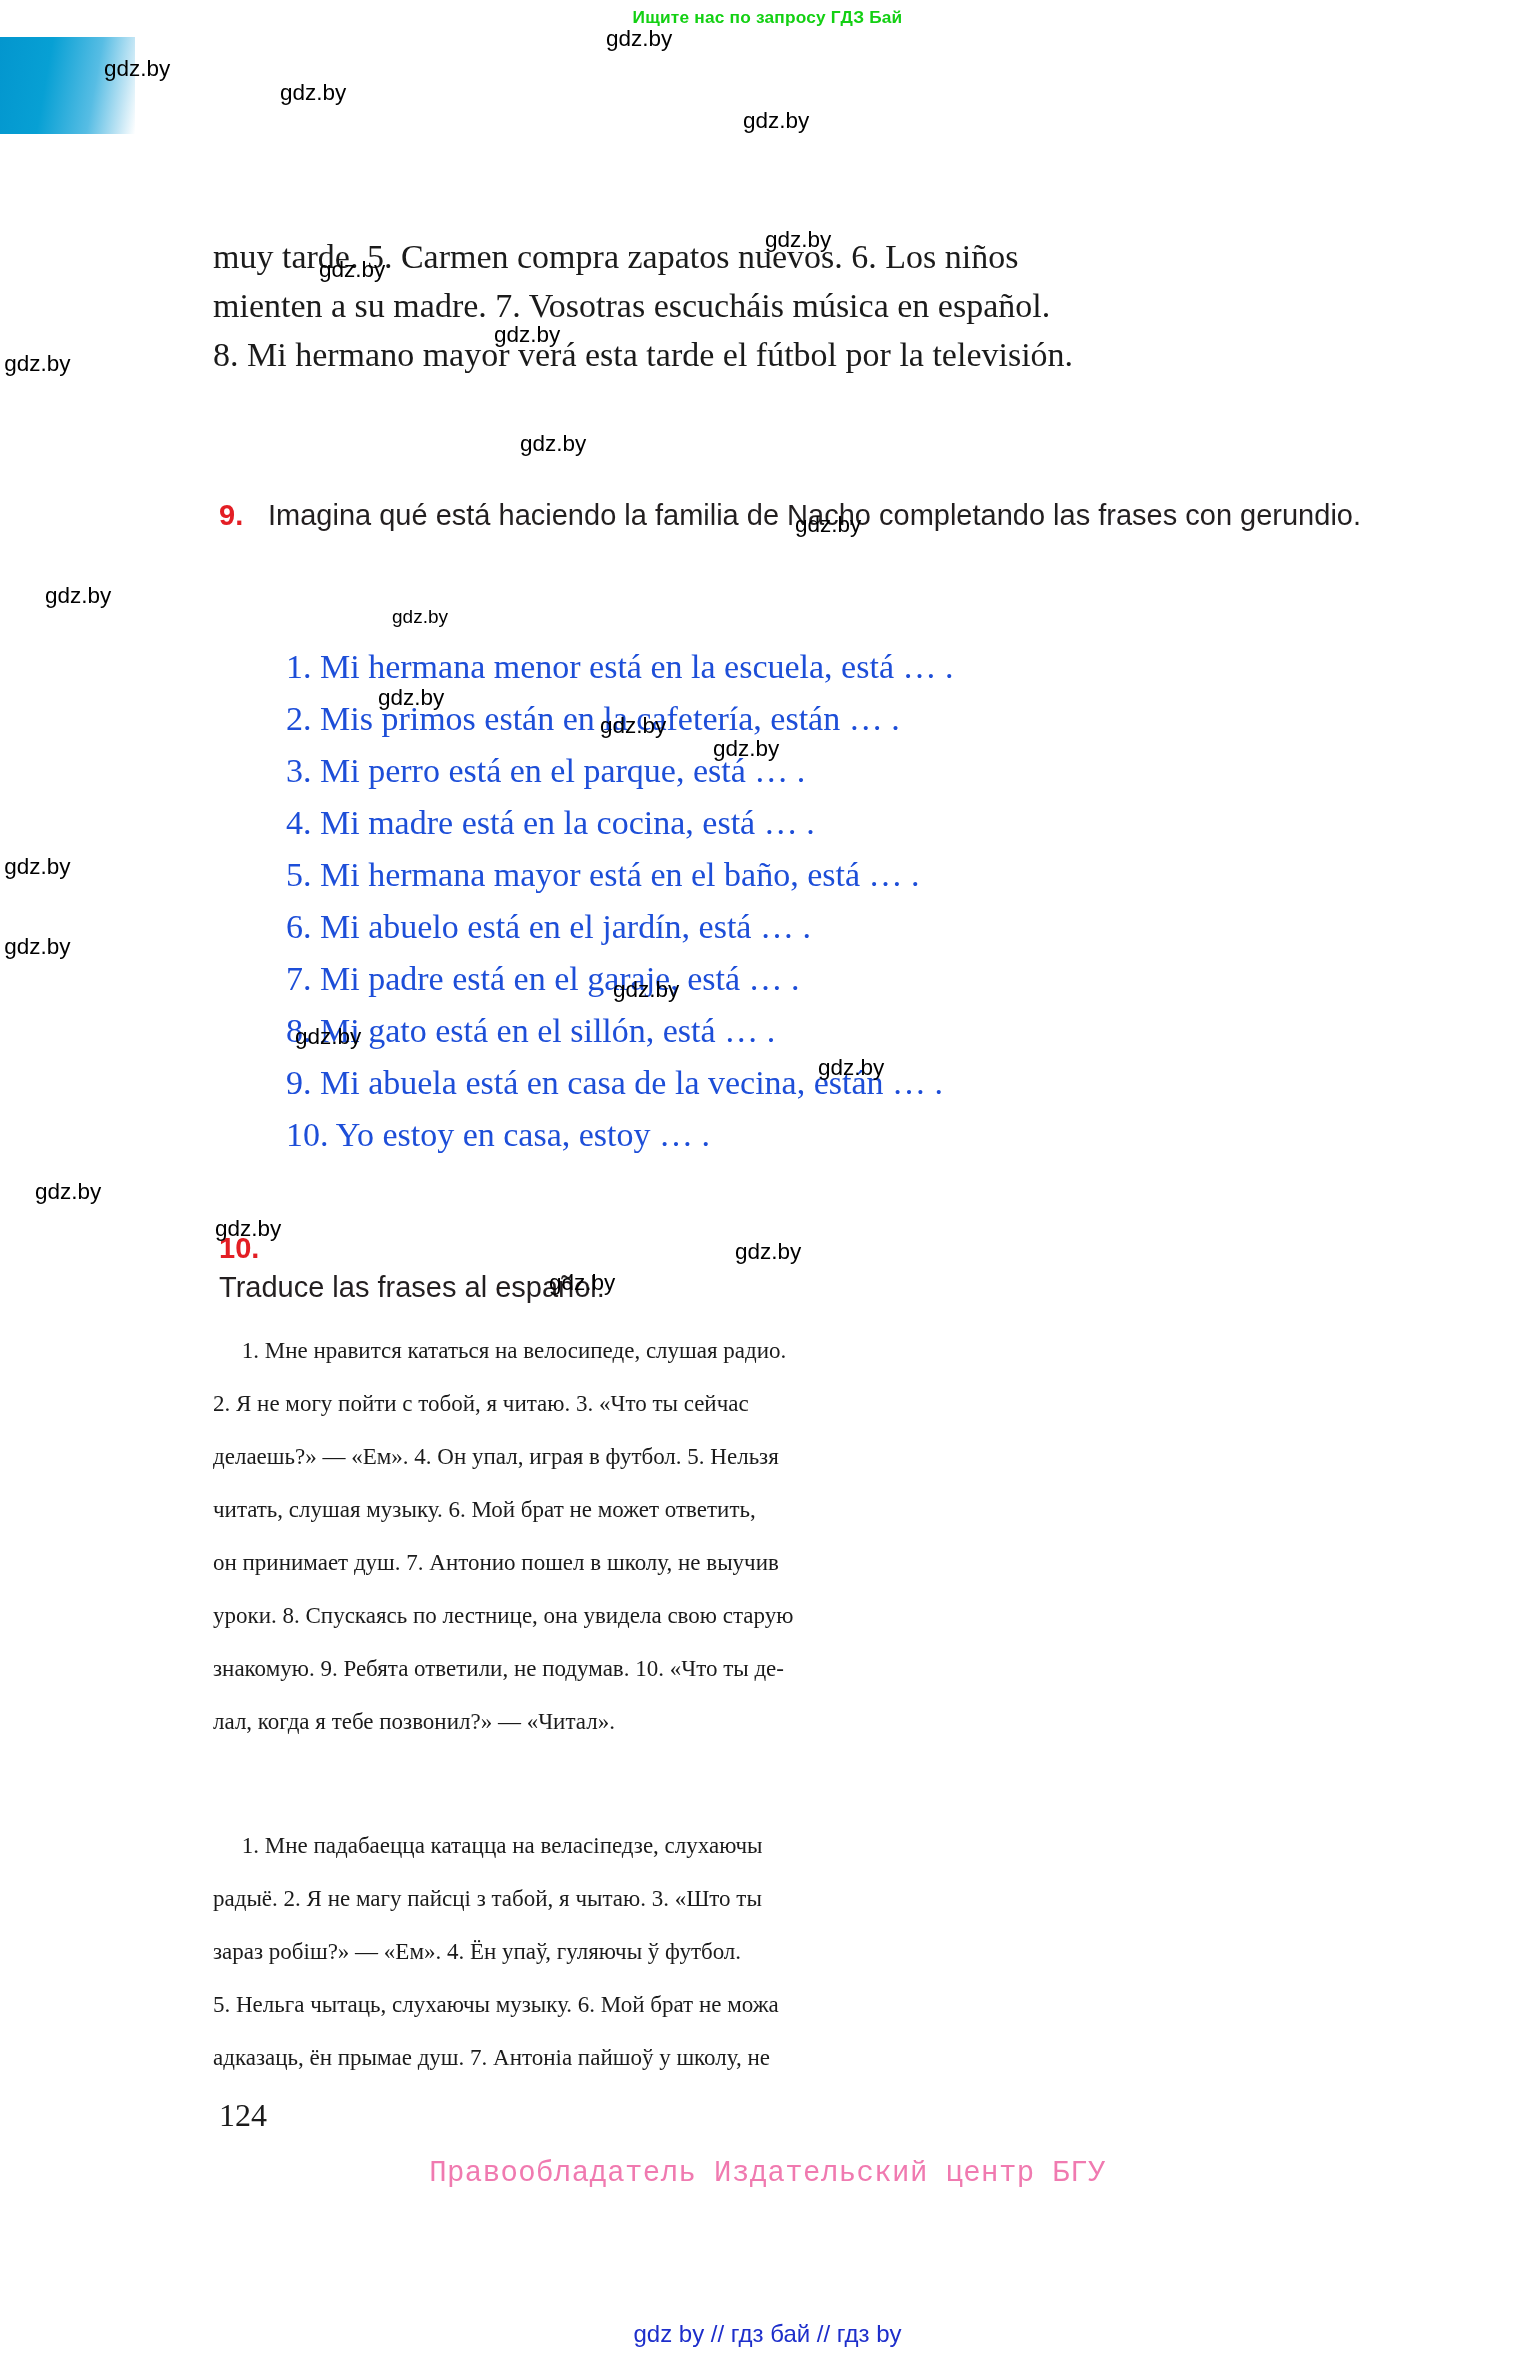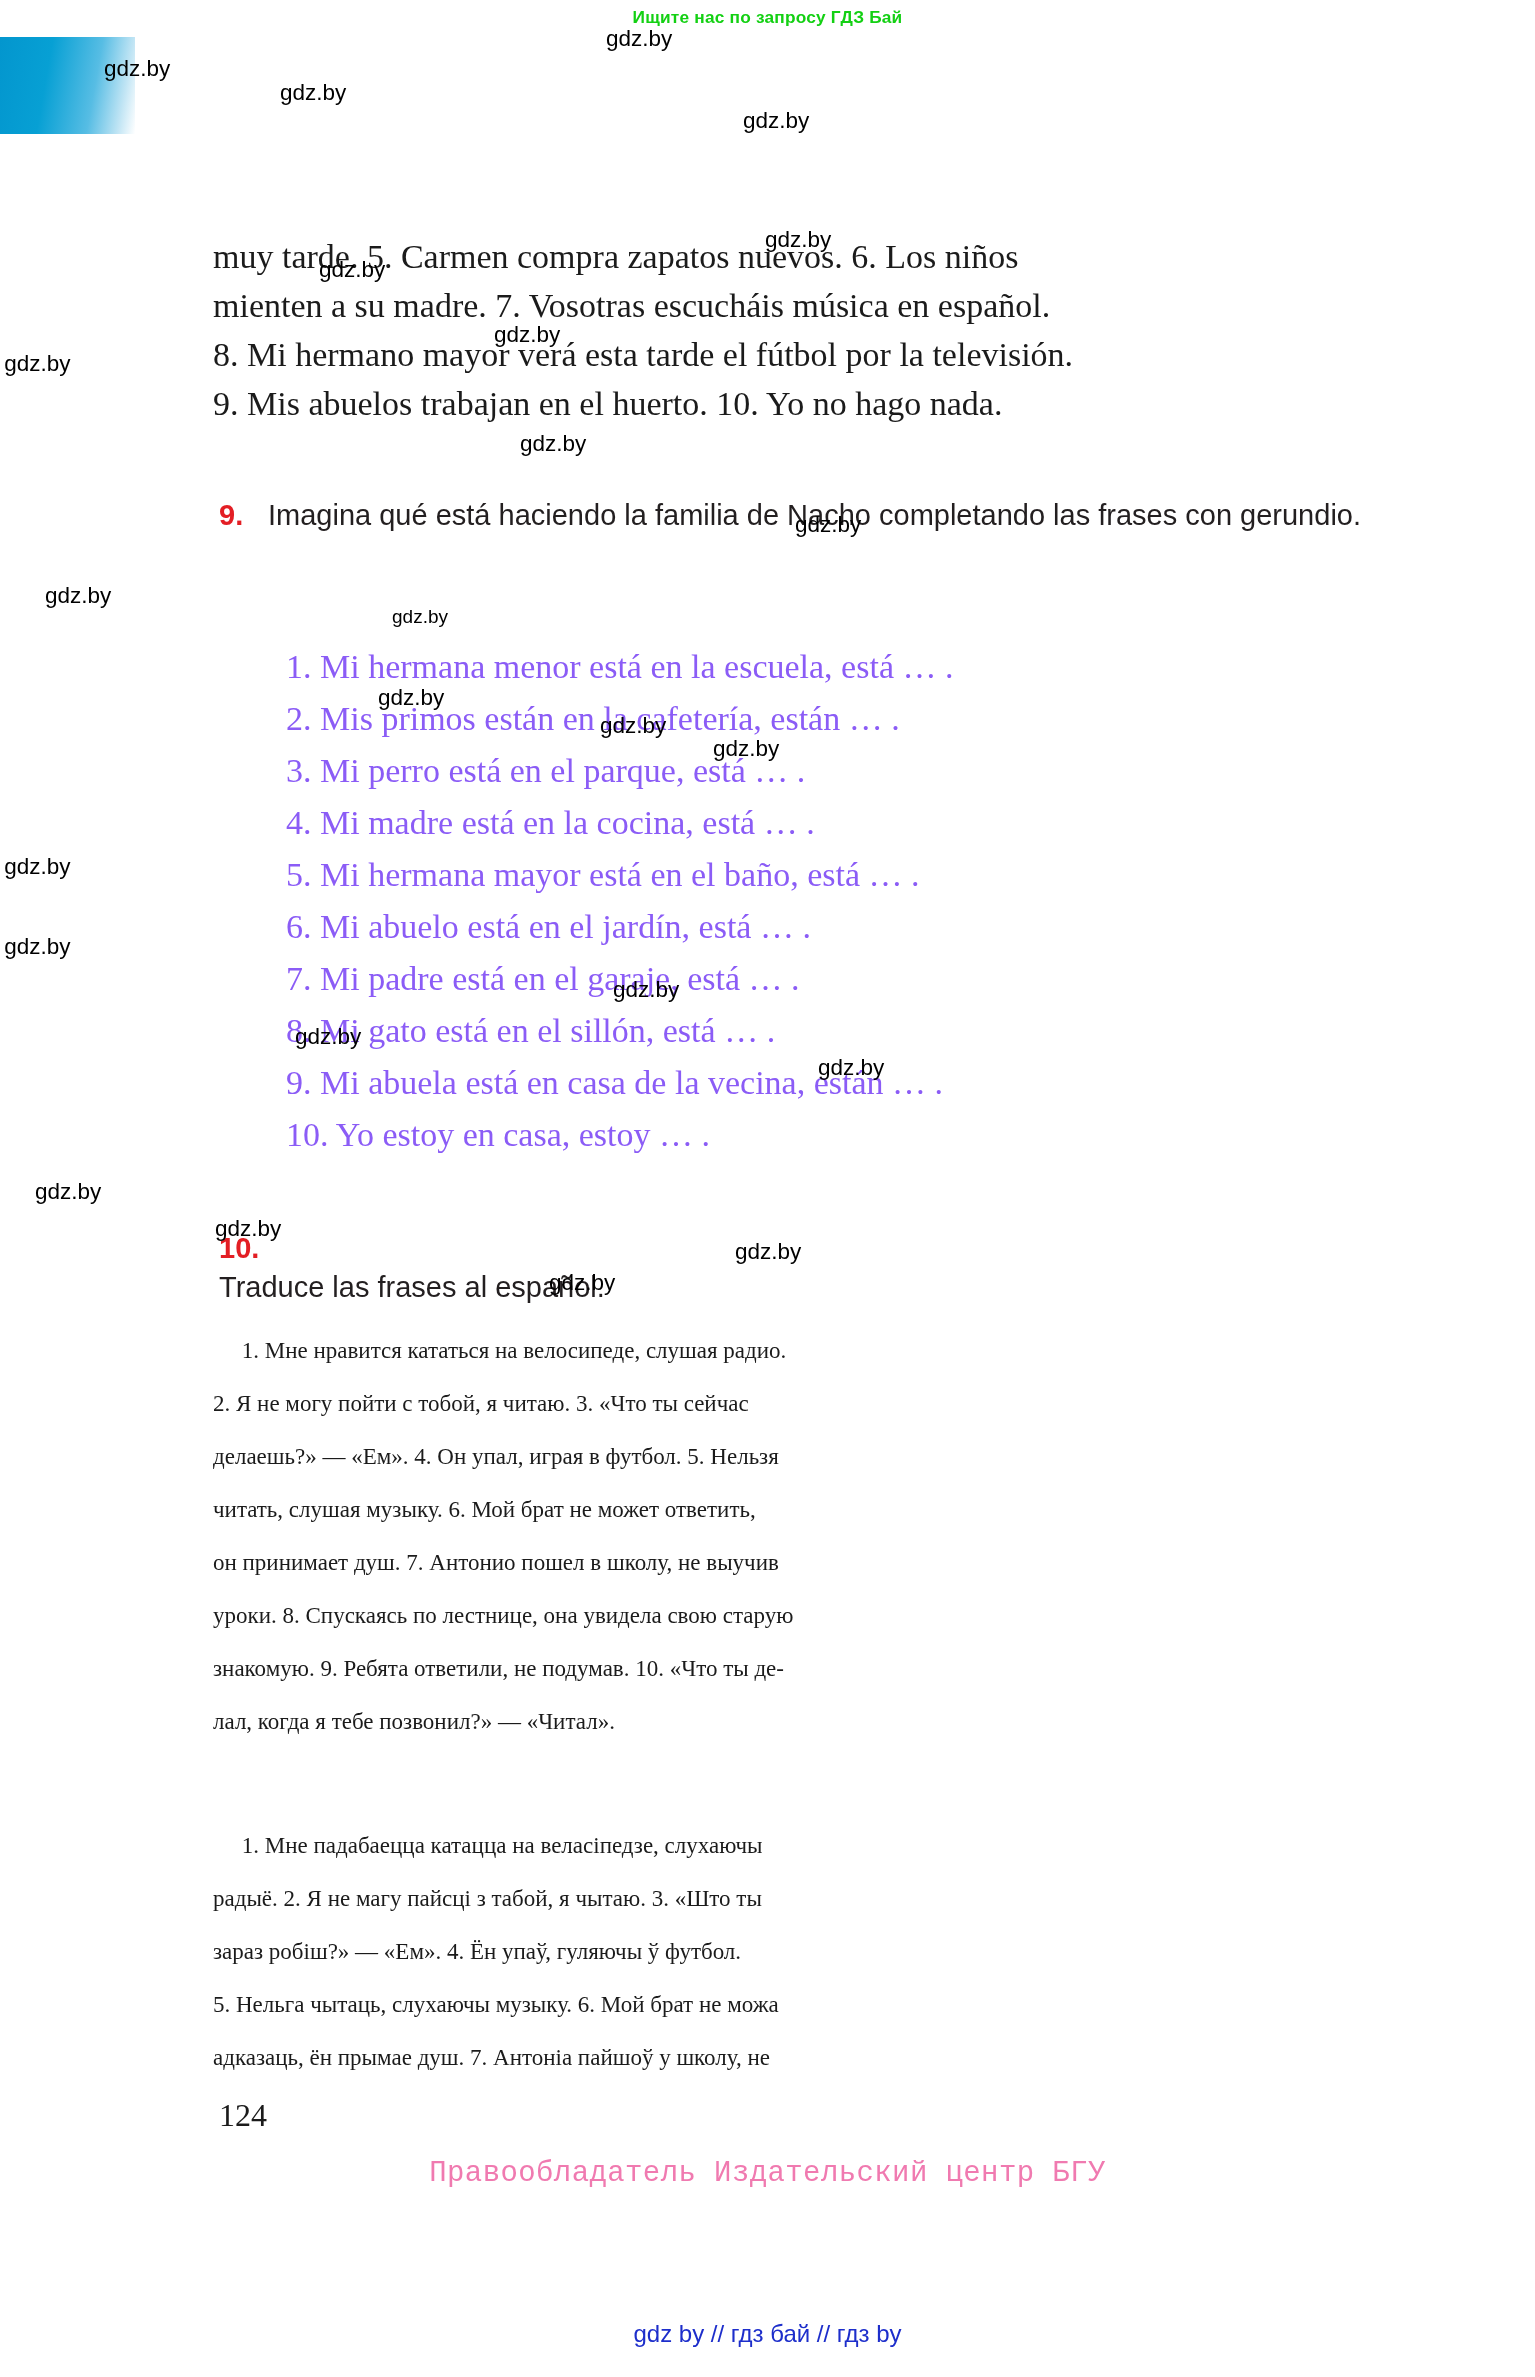--- a/index.html
+++ b/index.html
@@ -116,21 +116,21 @@
     top: 641px;
     width: 1040px;
     margin: 0;
     padding: 0;
     list-style: none;
   }
   #gerundio-list li {
     font-family: "Liberation Serif", serif;
     font-size: 34px;
     line-height: 52px;
-    color: #8b5cf6;
+    color: #1d4ed8;
     white-space: pre;
   }
 
   
   .trans-par {
     position: absolute;
     font-family: "Liberation Serif", serif;
     font-size: 23px;
     line-height: 53px;
     color: #1b1b1b;
@@ -194,21 +194,20 @@
 </div>
 
 <div id="corner-block"></div>
 
 <div id="page-body">
 
   <div id="intro-answers" class="serif-block">
     <span class="ln first">muy tarde. 5. Carmen compra zapatos nuevos. 6. Los niños</span>
     <span class="ln">mienten a su madre. 7. Vosotras escucháis música en español.</span>
     <span class="ln">8. Mi hermano mayor verá esta tarde el fútbol por la televisión.</span>
-    <span class="ln">9. Mis abuelos trabajan en el huerto. 10. Yo no hago nada.</span>
   </div>
 
   <div id="ex9-heading" class="ex-heading">
     <span class="ex-num">9.</span>
     <span class="ex-text">Imagina qué está haciendo la familia de Nacho completando las frases con gerundio.</span>
   </div>
 
   <ul id="gerundio-list">
     <li>1. Mi hermana menor está en la escuela, está … .</li>
     <li>2. Mis primos están en la cafetería, están … .</li>

